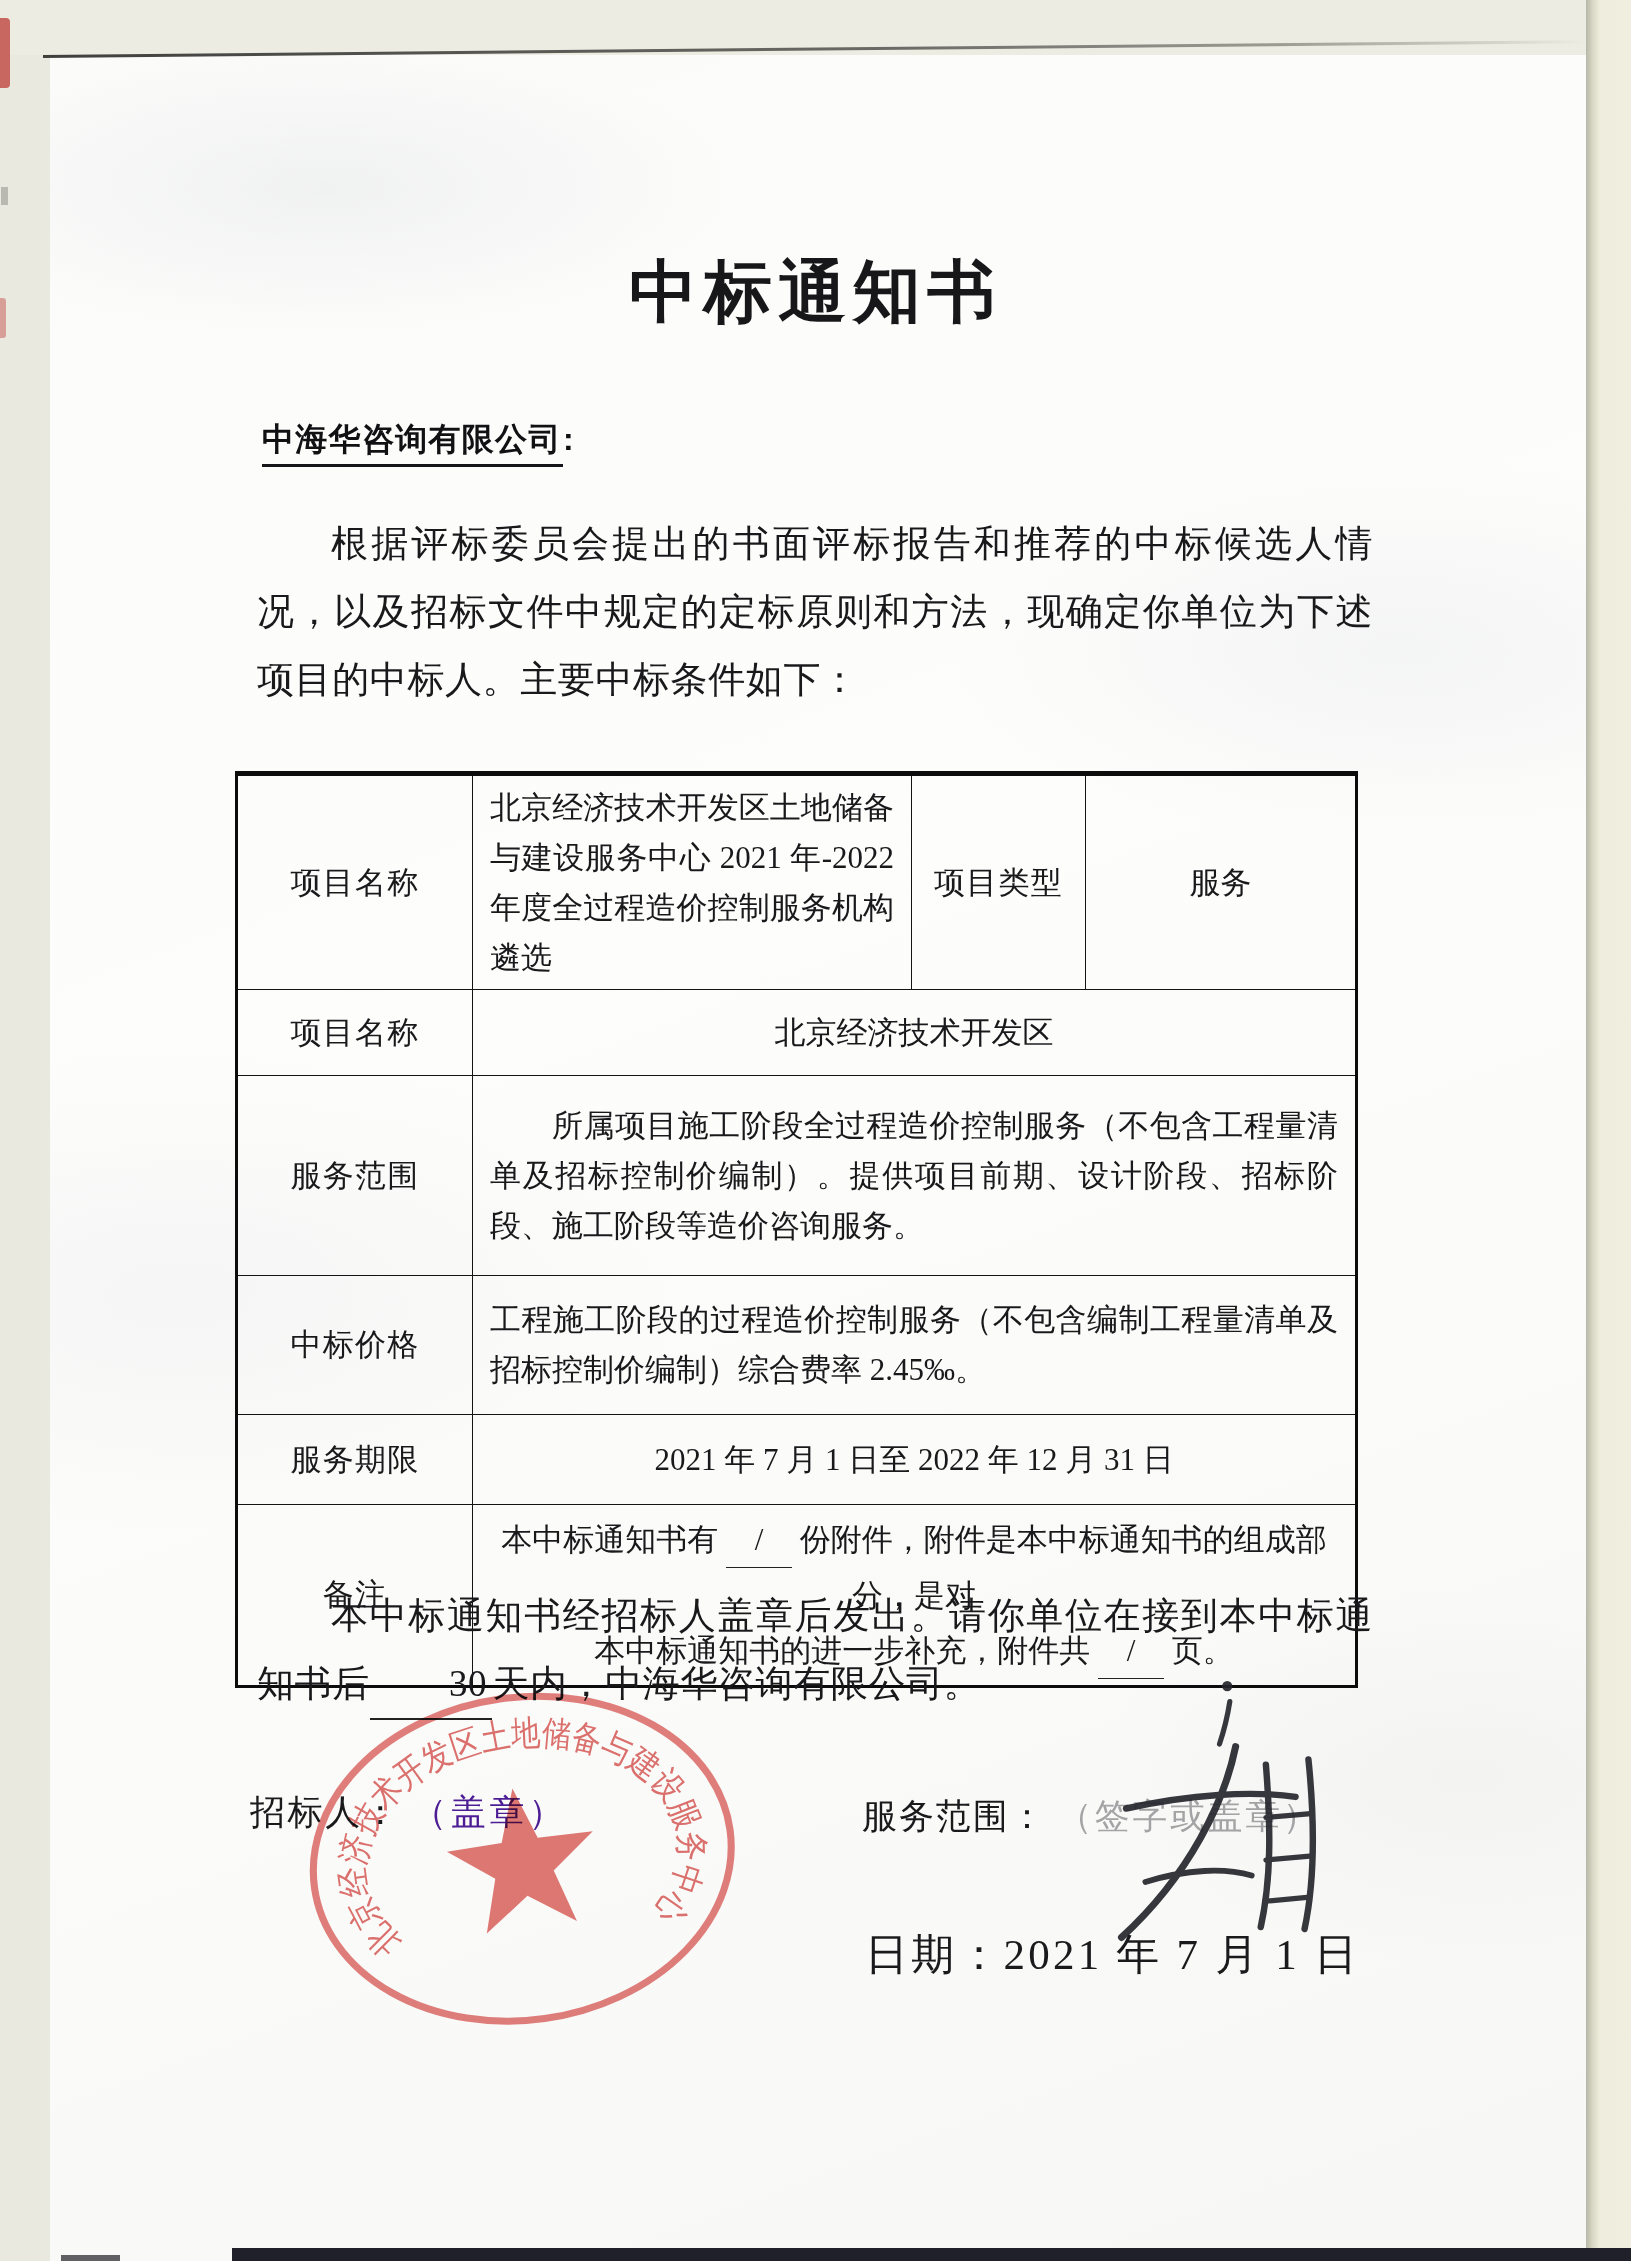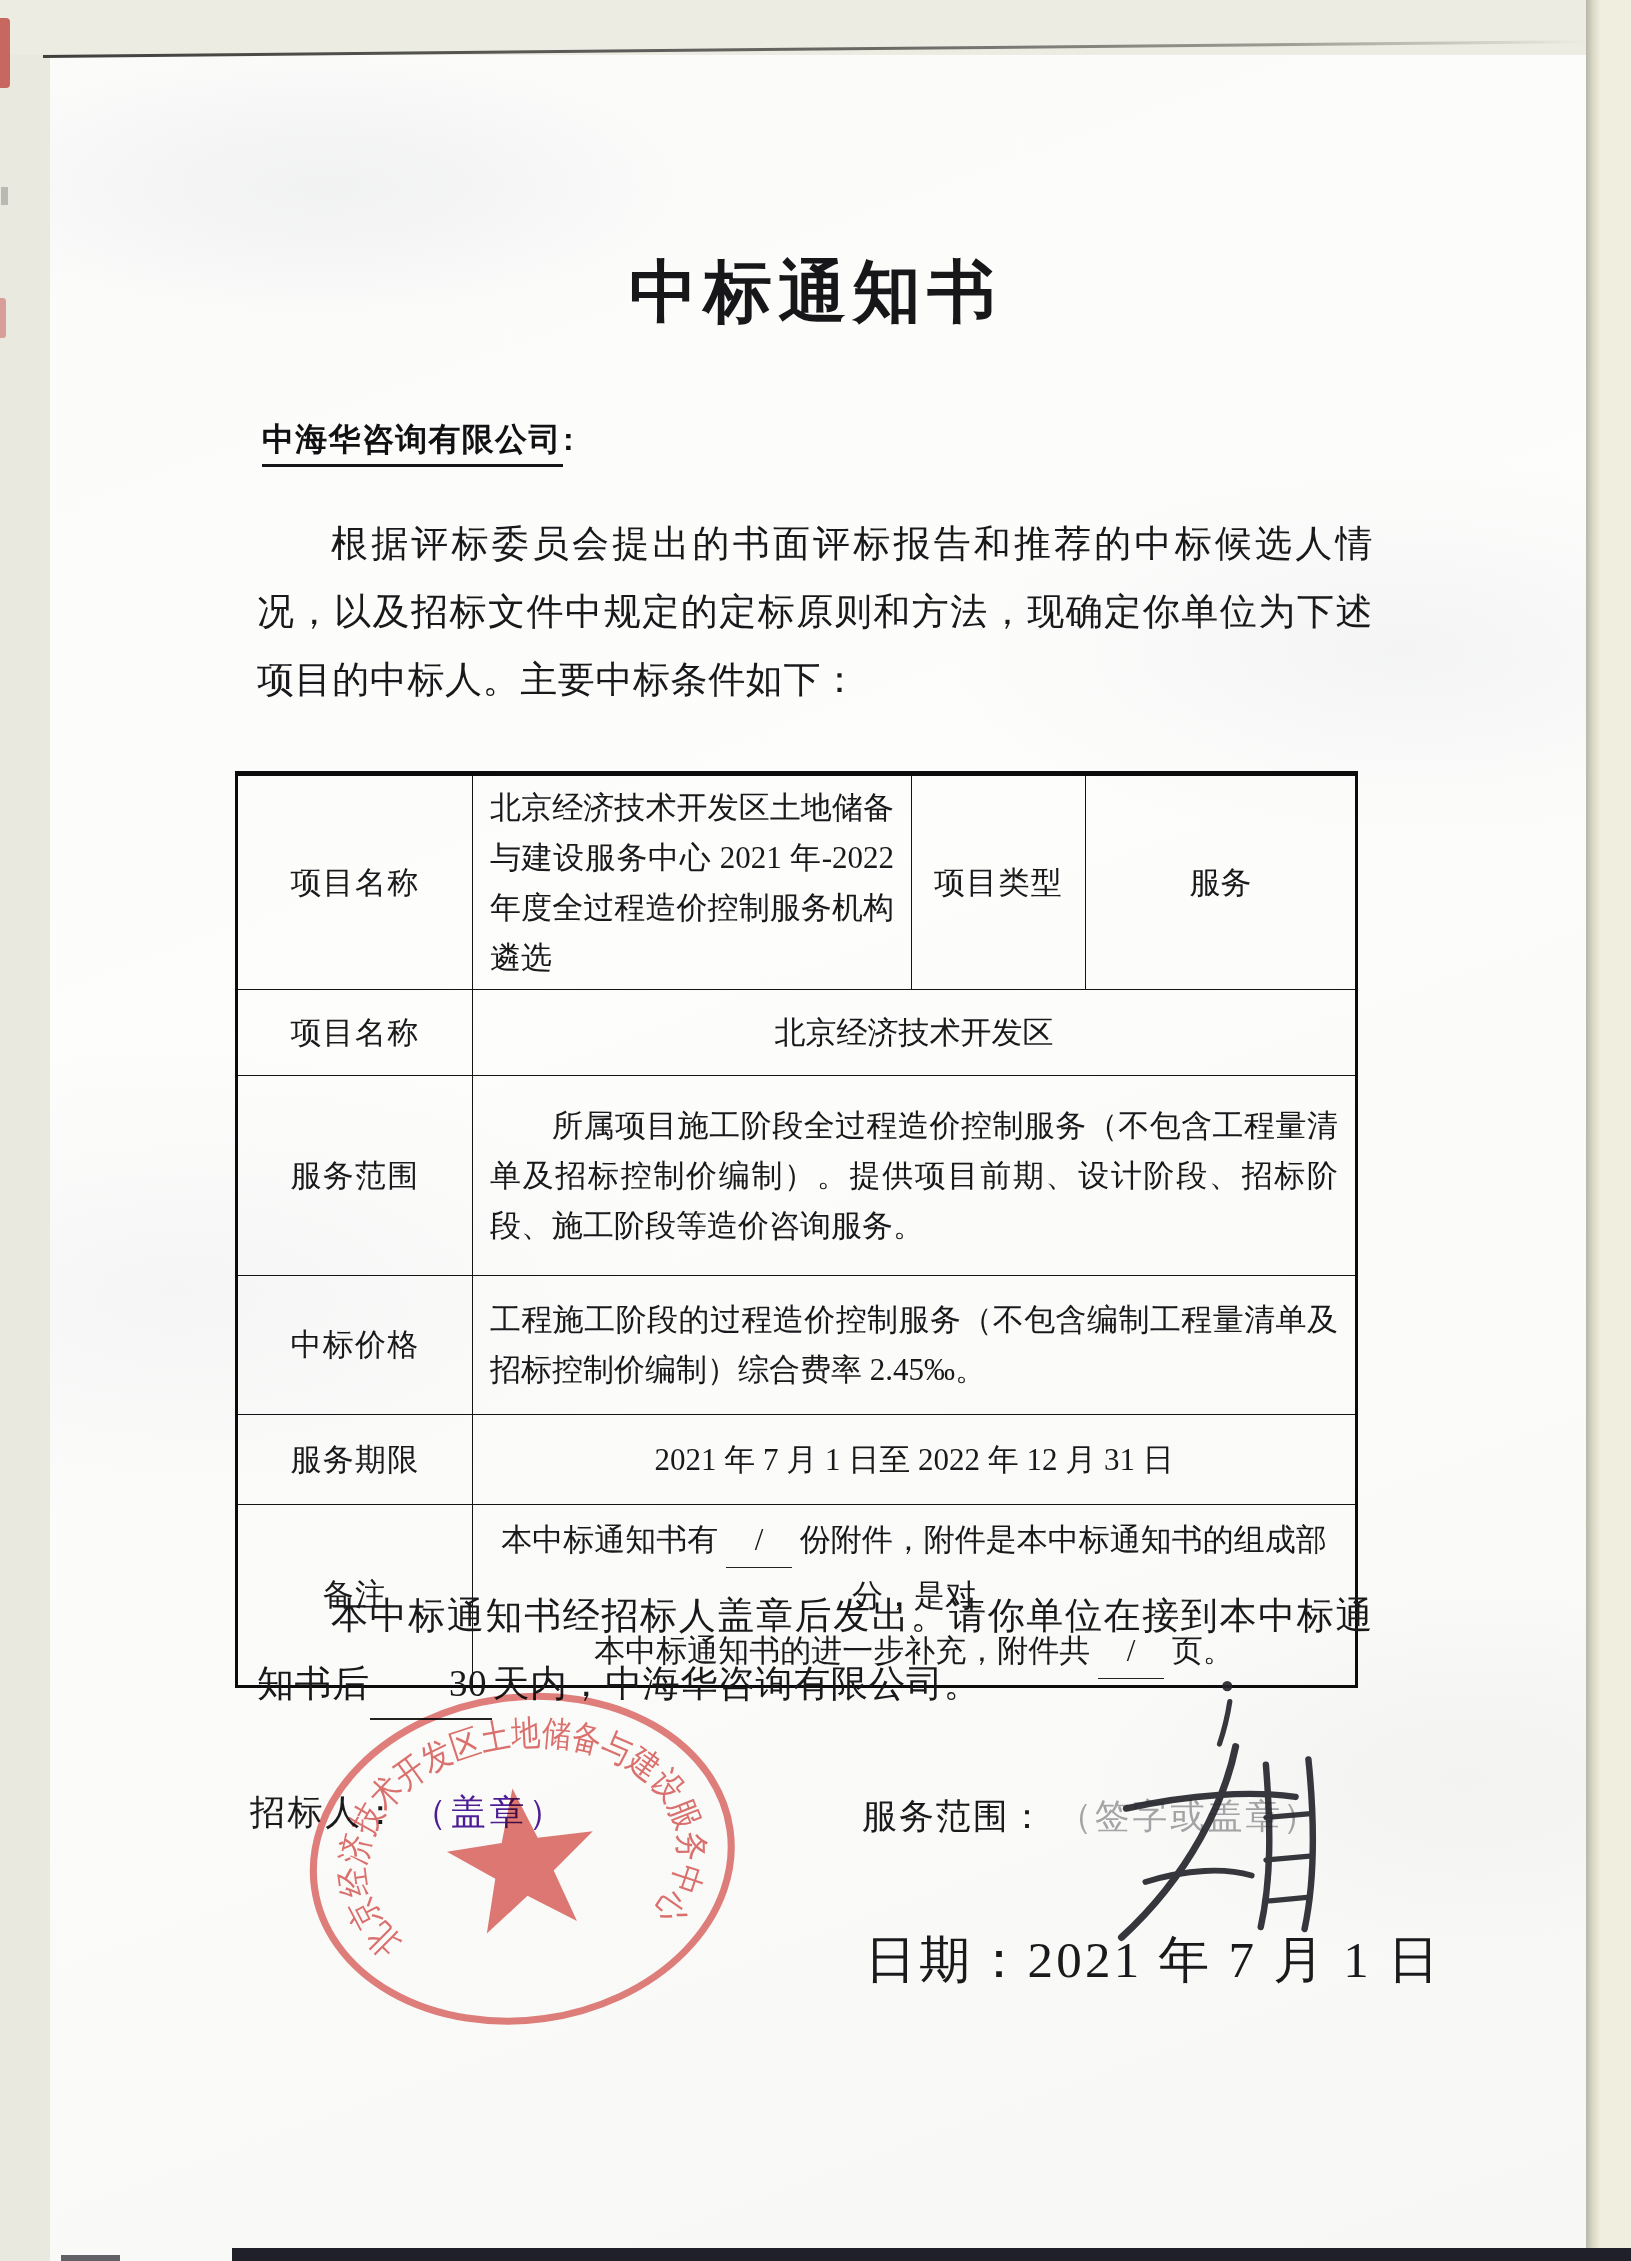--- a/index.html
+++ b/index.html
@@ -74,21 +74,21 @@
   td.ctr{text-align:center;}
   td.jst{text-align:justify;}
   td.indent{text-indent:2em;}
   .blank-slash{display:inline-block;min-width:61px;text-align:center;border-bottom:1.9px solid #222;padding:0 2.6px;}
   .remark-line{text-align:center;line-height:55px;}
   
   .tenderer{position:absolute;left:250px;top:1789px;font-size:35px;letter-spacing:2.6px;z-index:2;}
   .seal-hint{color:#4c1d95;letter-spacing:3.9px;margin-top:39px;}
   .legalrep{position:absolute;left:862px;top:1793px;font-size:35px;letter-spacing:1.9px;z-index:2;}
   .sign-hint{color:#8f8f92;opacity:.8;letter-spacing:2.6px;}
-  .dateline{position:absolute;left:865px;top:1926px;font-size:51px;letter-spacing:3.2px;z-index:2;}
+  .dateline{position:absolute;left:865px;top:1926px;font-size:43px;letter-spacing:3.2px;z-index:2;}
   .stamp{position:absolute;left:277px;top:1665px;z-index:5;mix-blend-mode:multiply;}
   .signature{position:absolute;left:1039px;top:1668px;z-index:6;}
 </style>
 </head>
 <body>
 
 <div class="stage">
 
   <div class="bed-top"></div>
   <div class="paper"></div>

